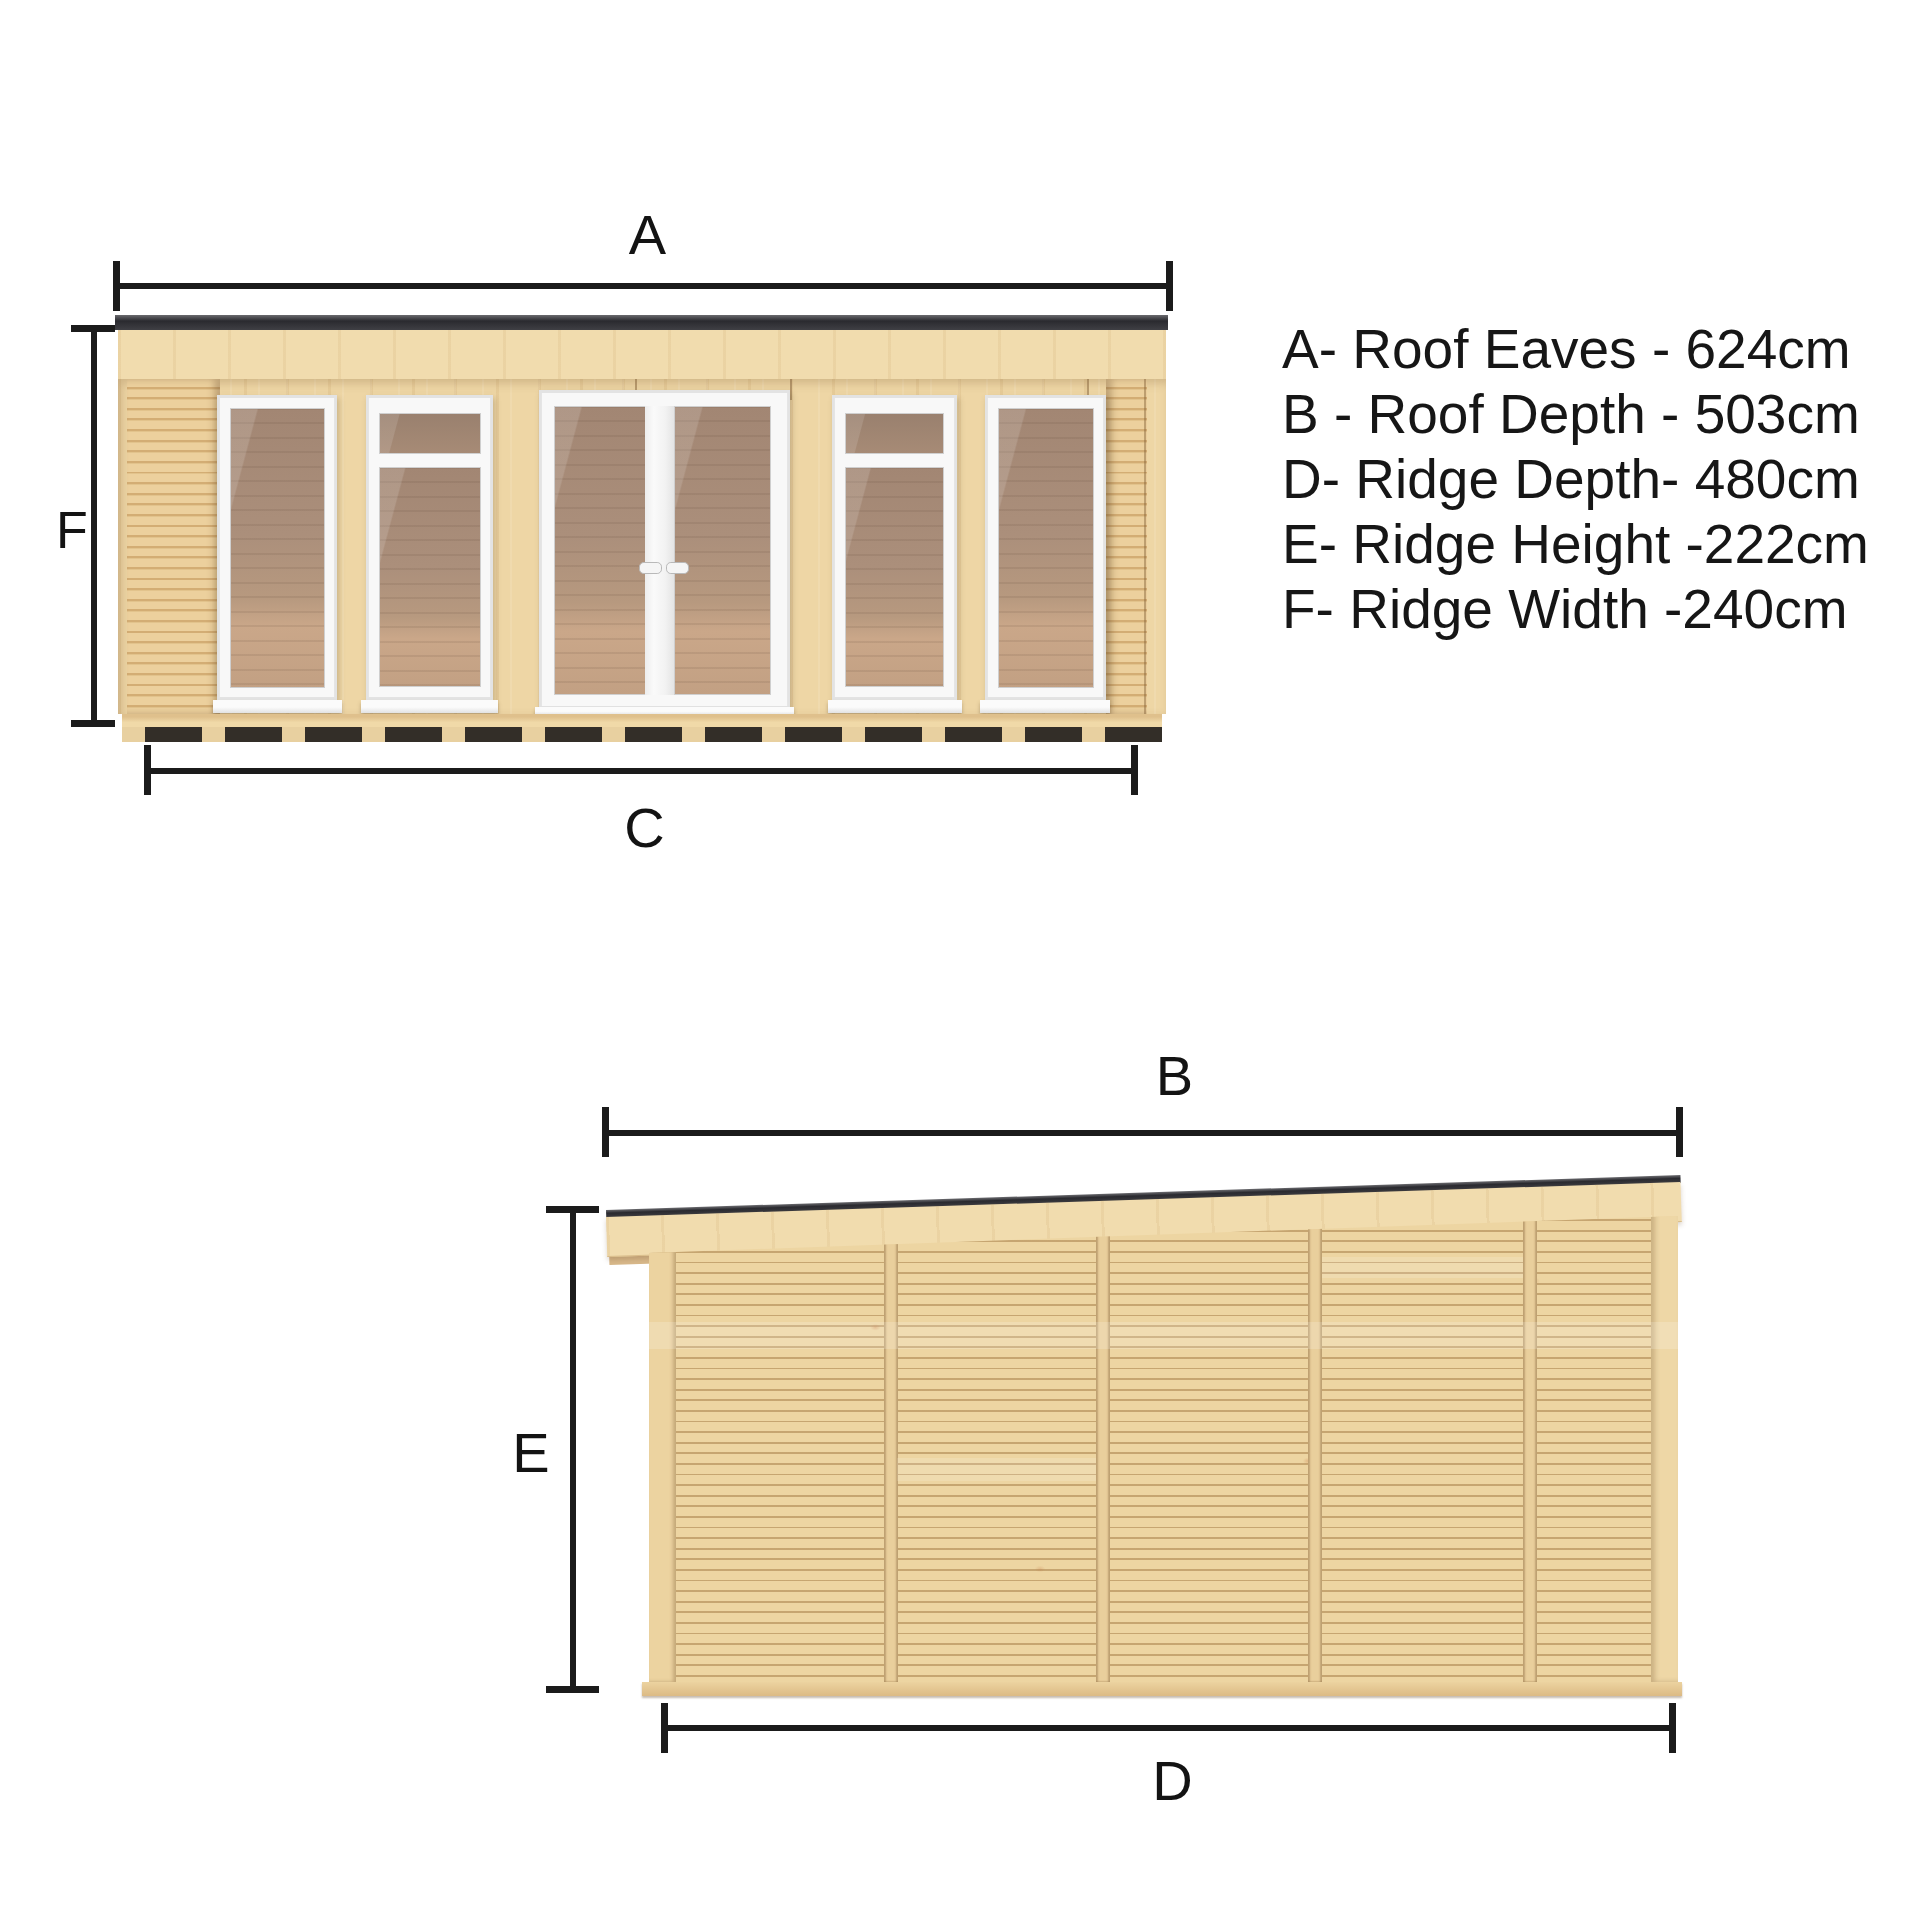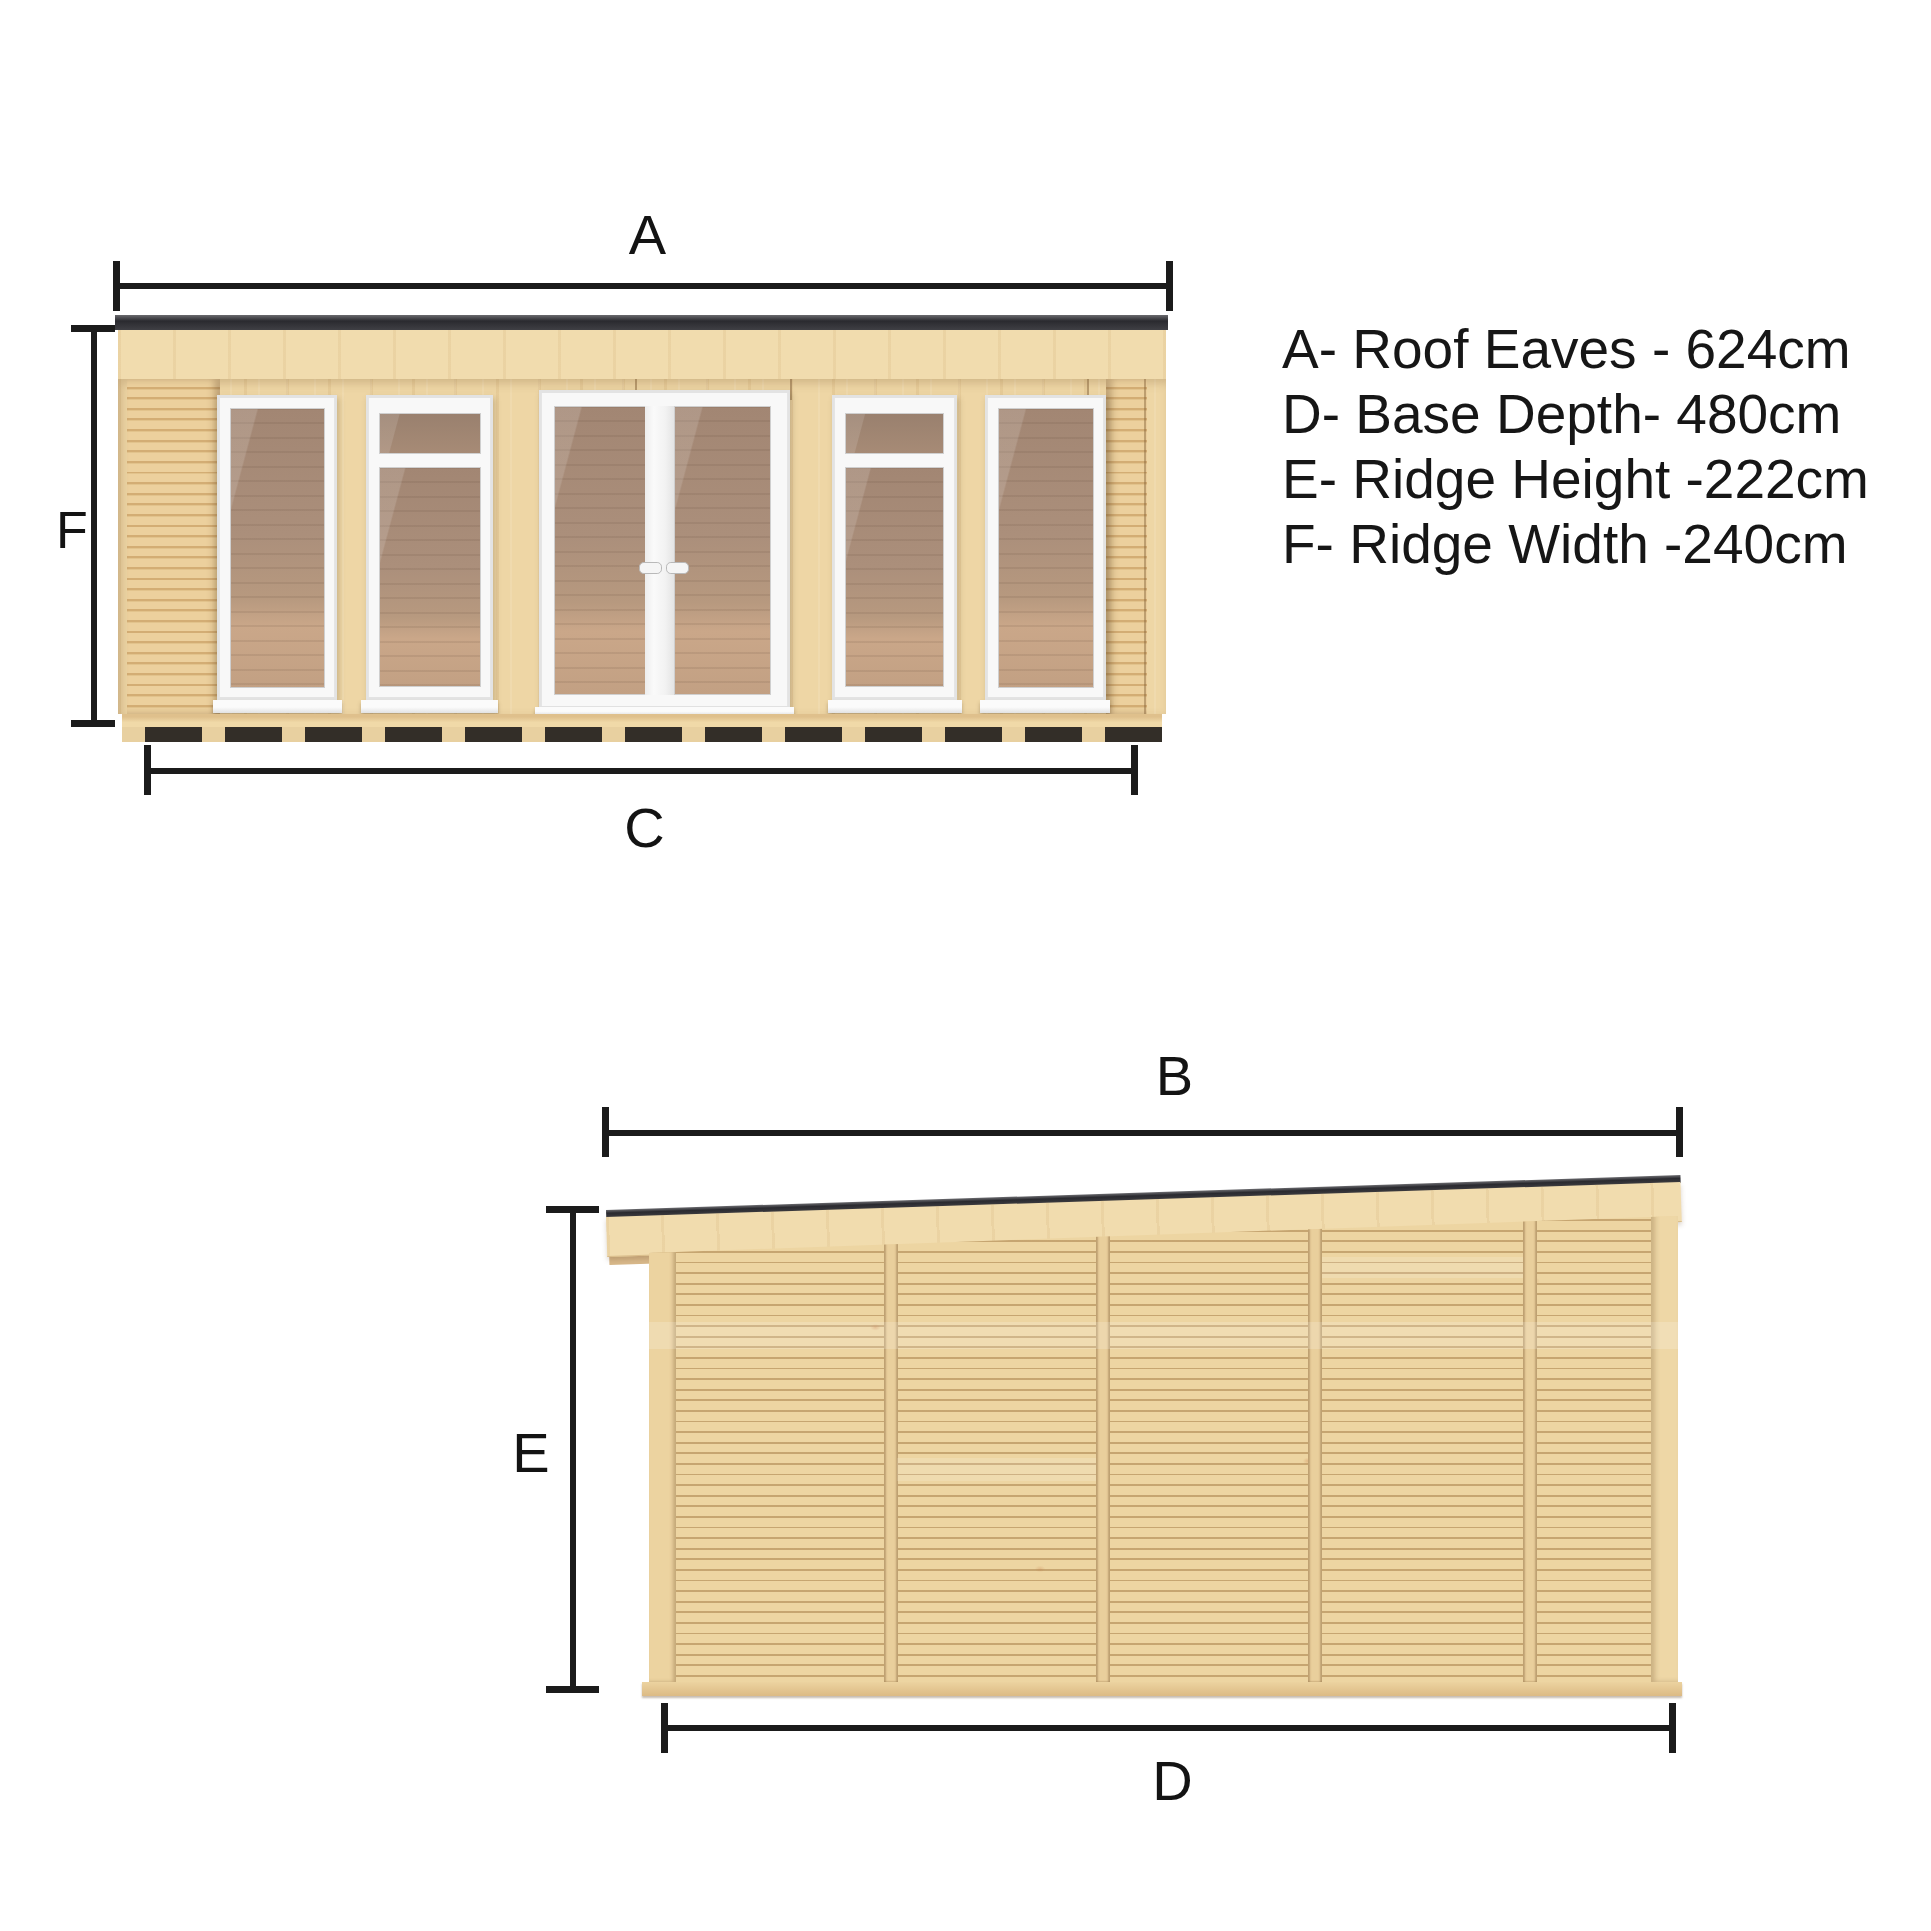--- a/index.html
+++ b/index.html
@@ -129,21 +129,22 @@
   <div class="dim" style="left:71px;top:720px;width:44px;height:6.8px;"></div>
   <div class="dim-label" style="left:43px;top:501px;width:58px;font-size:52px;">F</div>
 
   <div class="dim" style="left:147px;top:768px;width:990px;height:5.8px;"></div>
   <div class="dim" style="left:144px;top:745px;width:6.8px;height:50px;"></div>
   <div class="dim" style="left:1131px;top:745px;width:6.8px;height:50px;"></div>
   <div class="dim-label" style="left:606px;top:799px;width:77px;">C</div>
 
   <div class="legend">
     <div>A- Roof Eaves - 624cm</div>
-    <div>D- Base Depth- 480cm</div>
+    <div>B - Roof Depth - 503cm</div>
+    <div>D- Ridge Depth- 480cm</div>
     <div>E- Ridge Height -222cm</div>
     <div>F- Ridge Width -240cm</div>
   </div>
 
   <div class="abs" style="left:599px;top:1168px;width:1091px;height:541px;">
 
     <div class="abs" style="left:9.7px;top:83px;width:46px;height:13.5px;background:#d8b88a;transform:rotate(-1.86deg);transform-origin:0 0;"></div>
 
     <div class="abs roof-dark" style="left:6.8px;top:42px;width:1075px;height:7.7px;transform:rotate(-1.86deg);transform-origin:0 0;"></div>
 

